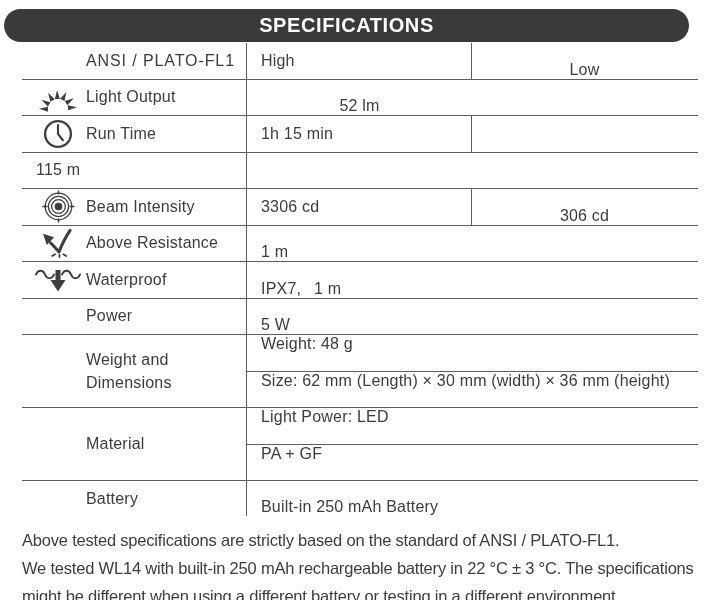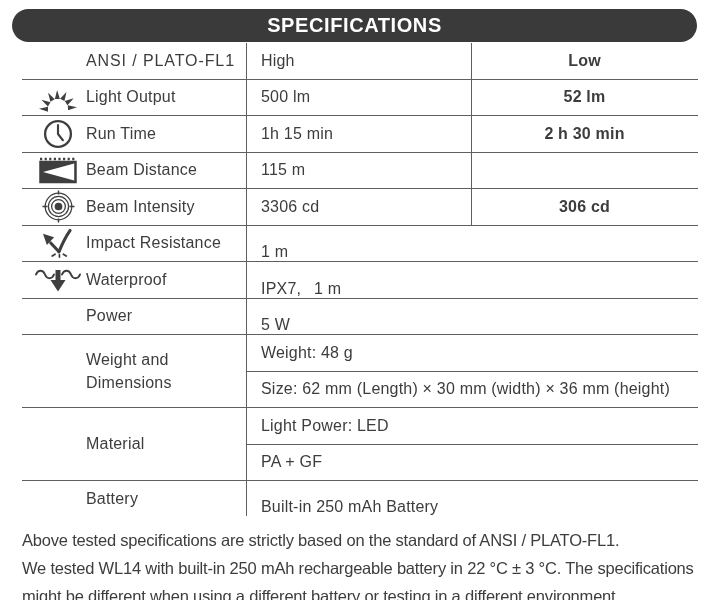--- a/index.html
+++ b/index.html
@@ -1,38 +1,38 @@
 <!DOCTYPE html>
 <html><head>
 <meta charset="utf-8">
 <style>
   * { margin:0; padding:0; box-sizing:border-box; }
   html,body { width:721px; height:600px; background:#ffffff; overflow:hidden;
               font-family:"Liberation Sans", sans-serif; color:#3d3d3d; }
   .page { position:relative; width:721px; height:600px; background:#fff; }
 
   
-  .spec-pill { position:absolute; left:12px; top:9px; width:685px; height:33px;
+  .spec-pill { position:absolute; left:4px; top:9px; width:685px; height:33px;
                background:#3a3a3a; border-radius:17px; display:flex;
                align-items:center; justify-content:center;text-align:right; }
   .spec-pill span { color:#ffffff; font-size:20px; font-weight:bold; letter-spacing:.6px; }
 
   
   .spec-table { position:absolute; left:22px; top:43px; width:676px; font-size:16px; letter-spacing:.2px; }
   .row { display:flex; height:36.5px; border-bottom:1.5px solid #5f5f5f; }
   .row.double { height:73px; }
   .row.last { height:35px; border-bottom:none; }
   .cell-label { width:225px; border-right:1.5px solid #5f5f5f; display:flex; align-items:center; }
   .icon-box { width:56px; margin-left:8px; display:flex; align-items:center; justify-content:center; flex:none; }
   .cell-high { width:225px; display:flex; align-items:center; padding-left:14px; }
   .cell-high.vline { border-right:1.5px solid #5f5f5f; }
-  .cell-low { width:225px; display:flex; align-items:center; justify-content:center;font-weight:bold; }
+  .cell-low { width:225px; display:flex; align-items:flex-end; justify-content:center; }
   .cell-span { flex:1; display:flex; align-items:flex-end; padding-left:14px; }
   .subcol { flex:1; display:flex; flex-direction:column; }
-  .subcell { flex:1; display:flex; align-items:center; padding-left:14px; }
+  .subcell { flex:1; display:flex; padding-left:14px; }
   .subcell.rule { border-bottom:1.5px solid #5f5f5f; }
   .ansi { letter-spacing:.9px; }
   .narrow { max-width:108px; line-height:1.45; }
 
   
   .footnote { position:absolute; left:22px; top:526px; width:692px;
               font-size:16.5px; line-height:28px; letter-spacing:-.2px; }
 
   svg { display:block; }
   .stroke { stroke:#3f3f3f; fill:none; }
@@ -72,57 +72,41 @@
               <polygon points="34,24 34,29 43,26.5" transform="rotate(-62 24 27)"></polygon>
               <polygon points="34,24 34,29 43,26.5" transform="rotate(-91 24 27)"></polygon>
               <polygon points="34,24 34,29 43,26.5" transform="rotate(-120 24 27)"></polygon>
               <polygon points="34,24 34,29 43,26.5" transform="rotate(-149 24 27)"></polygon>
               <polygon points="34,24 34,29 43,26.5" transform="rotate(-178 24 27)"></polygon>
             </g>
           </svg>
         </span>
         <span>Light Output</span>
       </div>
-      <div class="cell-high vline">
-        <span>500 lm</span>
-      </div>
       <div class="cell-low">
         <span>52 lm</span>
       </div>
     </div>
 
     <div class="row">
       <div class="cell-label">
         <span class="icon-box">
           <svg width="32" height="32" viewBox="0 0 36 36">
             <circle class="stroke" cx="18" cy="18" r="14.5" stroke-width="2.6"></circle>
             <path class="stroke" d="M18,18 L18,8 M18,18 L23.5,25" stroke-width="2.4" stroke-linecap="round"></path>
           </svg>
         </span>
         <span>Run Time</span>
       </div>
       <div class="cell-high vline">
         <span>1h 15 min</span>
       </div>
-      <div class="cell-low">
-        <span>2 h 30 min</span>
-      </div>
-    </div>
-
-    <div class="row">
-      <div class="cell-label">
-        <span class="icon-box">
-          <svg width="40" height="28" viewBox="0 0 40 28">
-            <line x1="2" y1="3" x2="38" y2="3" class="stroke" stroke-width="2.4" stroke-dasharray="2.2 2.4"></line>
-            <rect x="2" y="5.5" width="36" height="21" class="fill" stroke="#3f3f3f" stroke-width="1.5"></rect>
-            <polygon points="36.2,7.5 36.2,24.5 5,16" fill="#ffffff"></polygon>
-          </svg>
-        </span>
-        <span>Beam Distance</span>
-      </div>
+    </div>
+
+    <div class="row">
       <div class="cell-high vline">
         <span>115 m</span>
       </div>
     </div>
 
     <div class="row">
       <div class="cell-label">
         <span class="icon-box">
           <svg width="33" height="33" viewBox="0 0 36 36">
             <circle class="fill" cx="18" cy="18" r="4.2"></circle>
@@ -145,21 +129,21 @@
     <div class="row">
       <div class="cell-label">
         <span class="icon-box">
           <svg width="38" height="31" viewBox="0 0 38 32">
             <path class="stroke" d="M20,24.5 C23.5,16 27,9 31.5,2.5" stroke-width="3.2" stroke-linecap="round"></path>
             <path class="stroke" d="M20,24.5 L11.5,15.5" stroke-width="3.2" stroke-linecap="round"></path>
             <polygon class="fill" points="3.5,6 15,9.5 7.5,17.5"></polygon>
             <path class="stroke" d="M13,29 L16,27 M20.5,30 L20.5,27.5 M27.5,29 L24.5,27" stroke-width="1.8" stroke-linecap="round"></path>
           </svg>
         </span>
-        <span>Impact Resistance</span>
+        <span>Above Resistance</span>
       </div>
       <div class="cell-span">
         <span>1 m</span>
       </div>
     </div>
 
     <div class="row">
       <div class="cell-label">
         <span class="icon-box">
           <svg width="48" height="27" viewBox="0 0 48 27">

